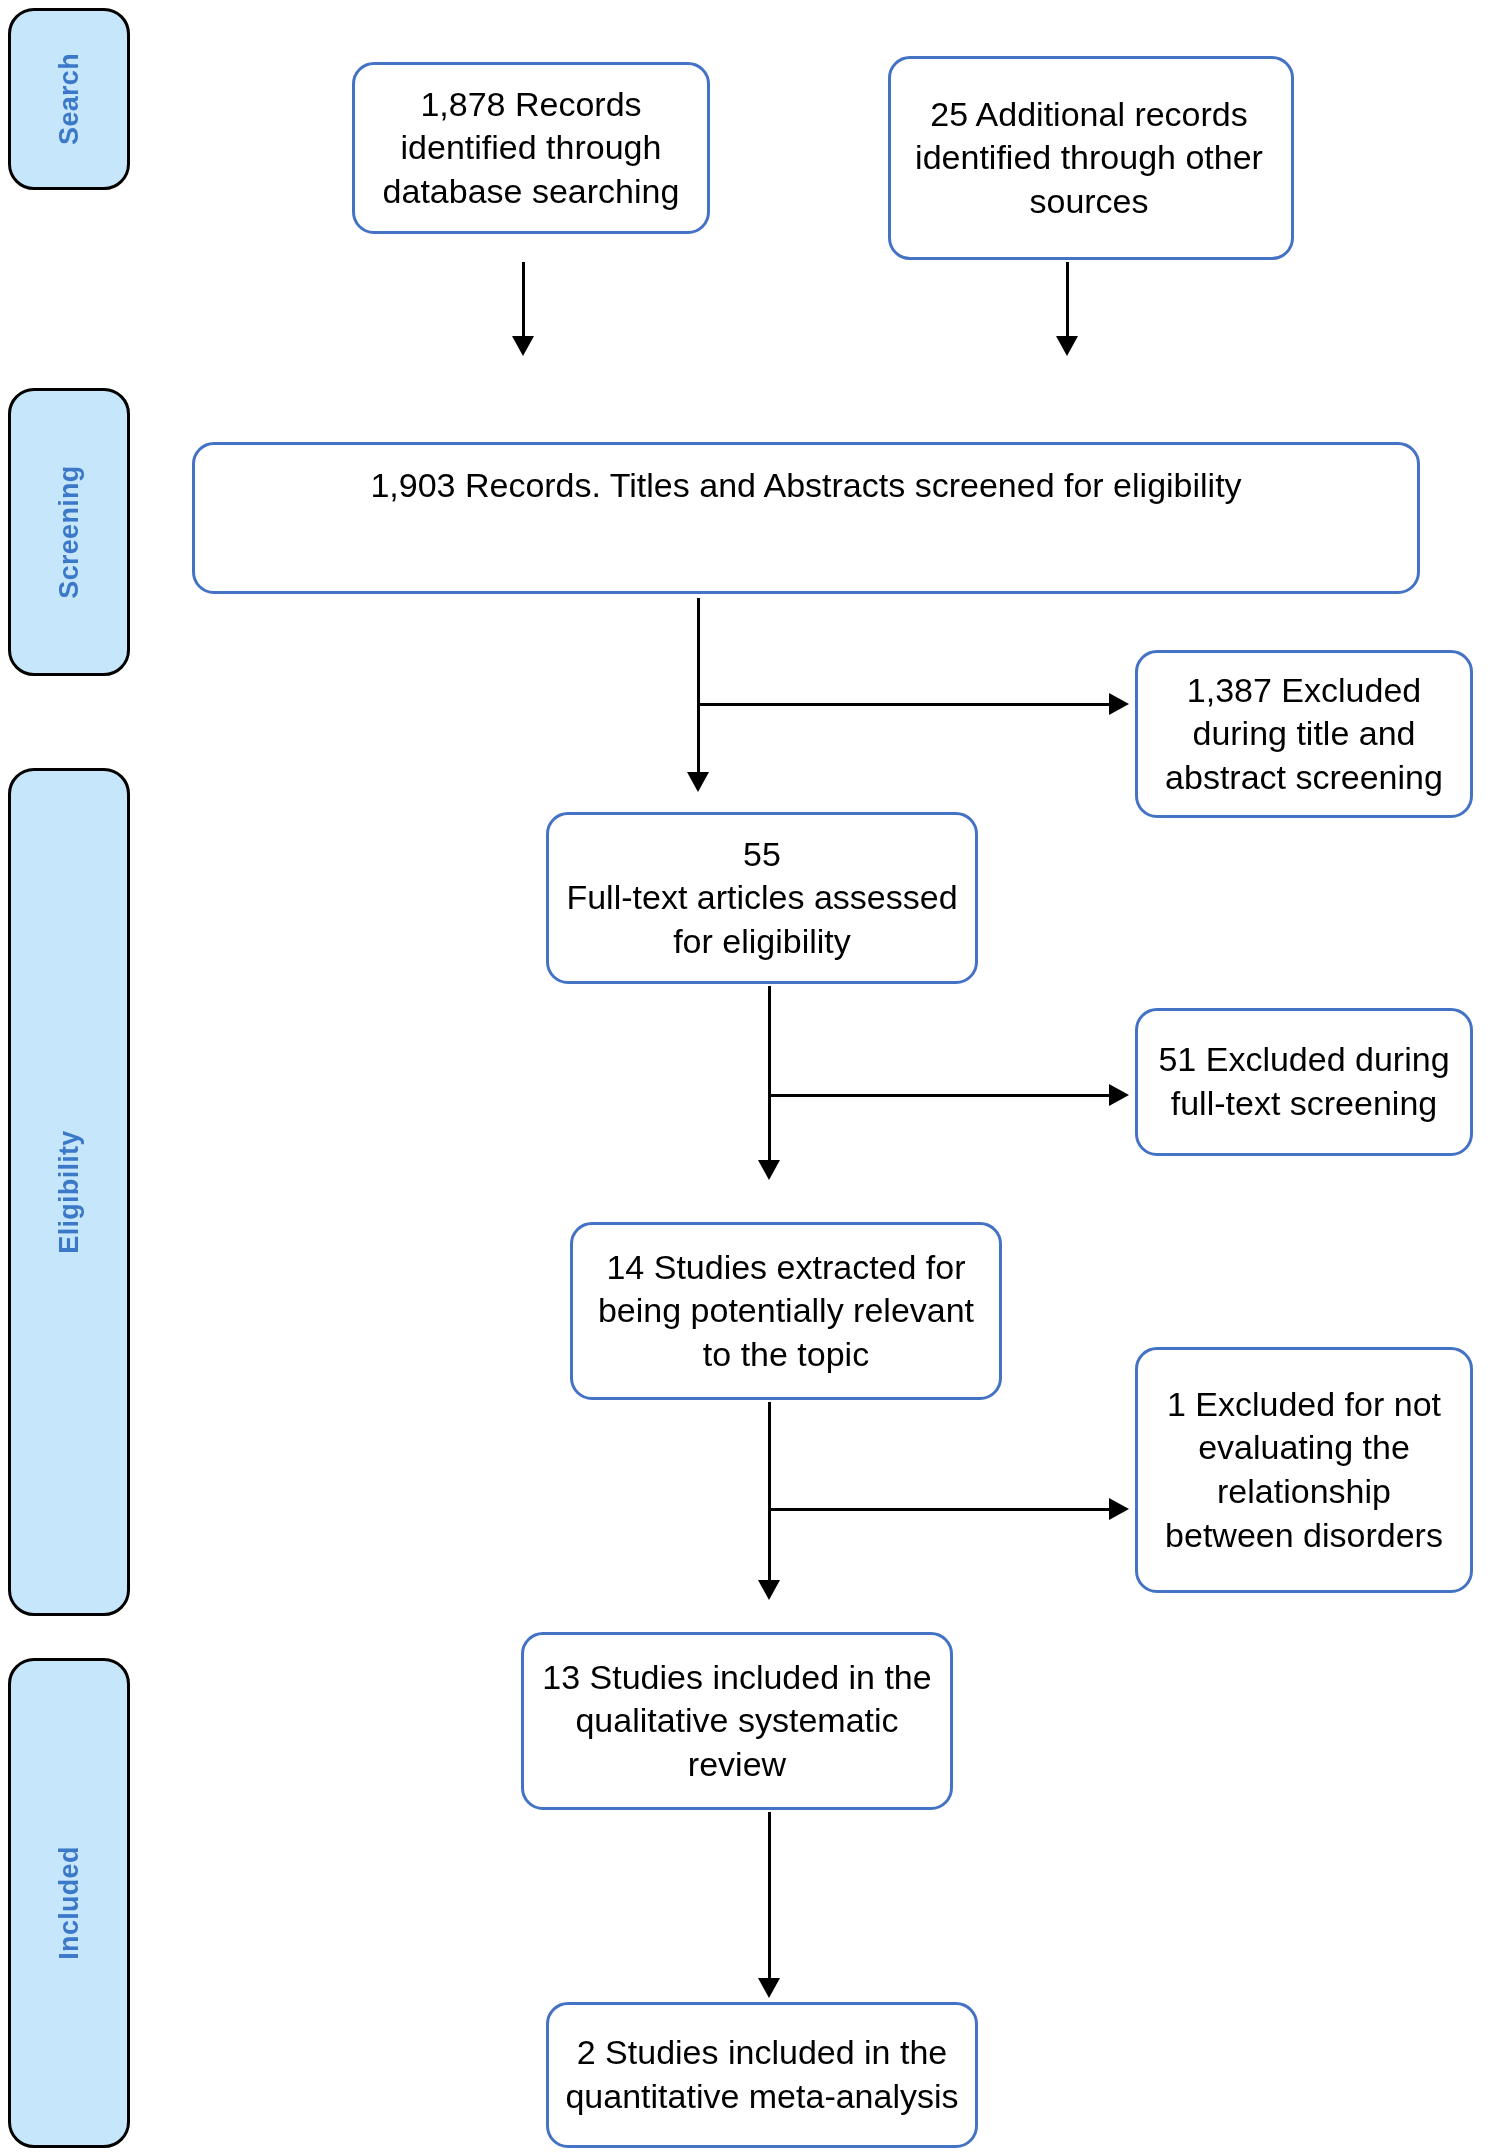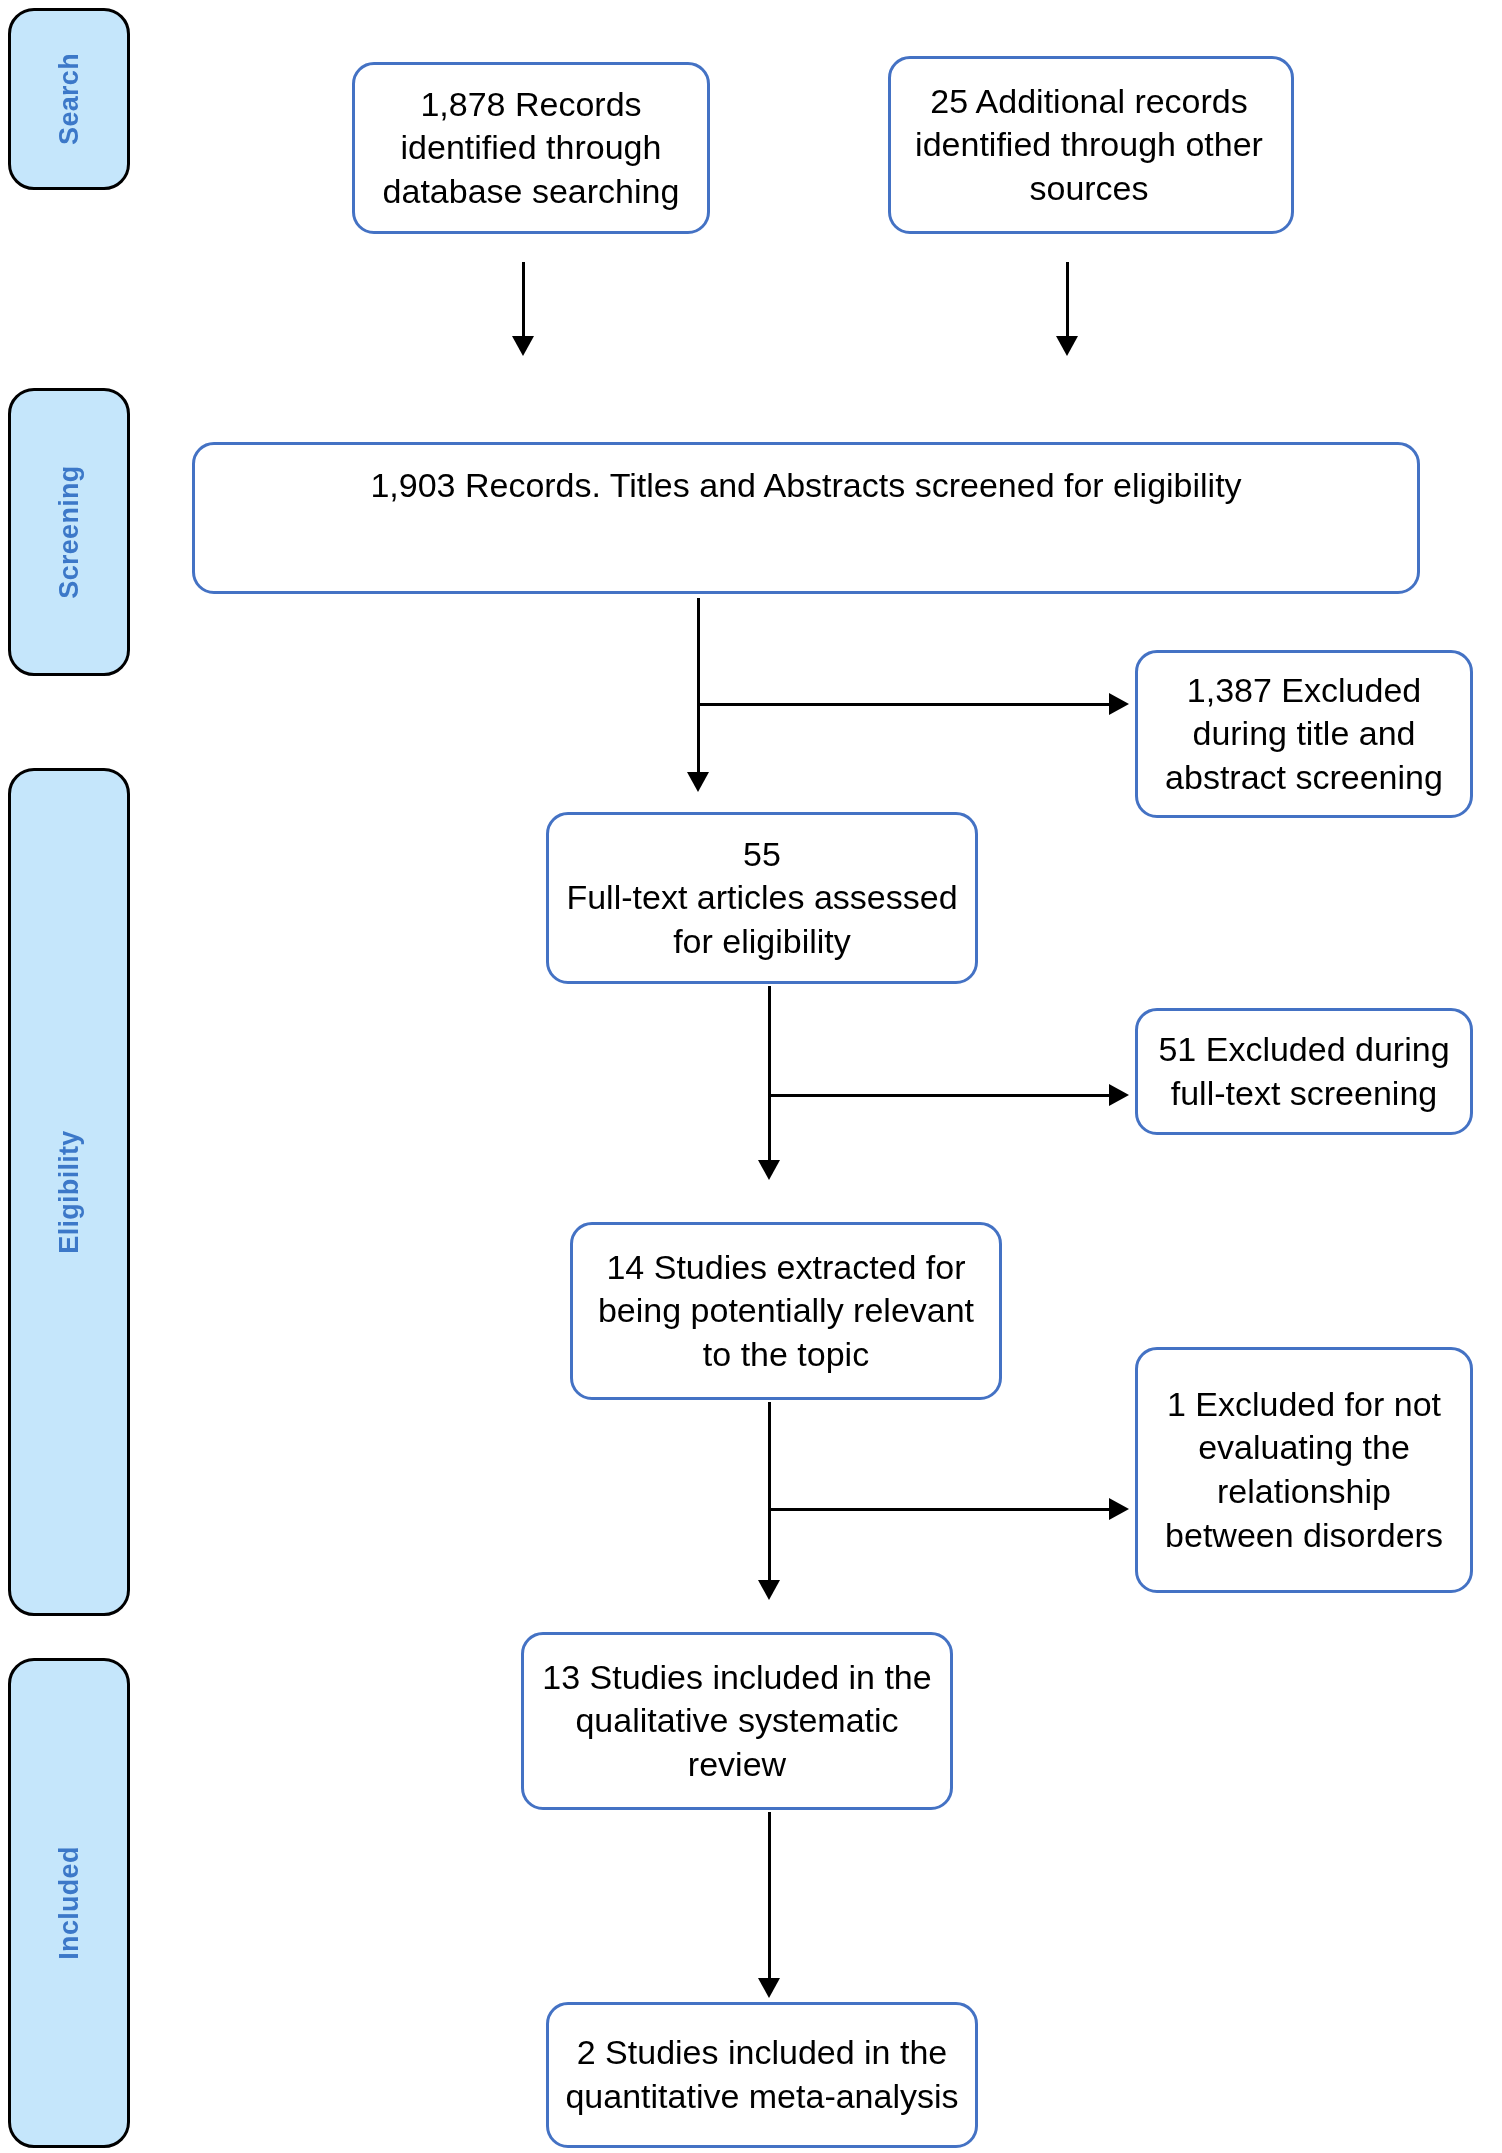--- a/index.html
+++ b/index.html
@@ -106,21 +106,21 @@
   </div>
 
   <div class="stage-bar" style="left:8px; top:1658px; width:122px; height:490px;">
     <span class="stage-label">Included</span>
   </div>
 
   <div class="node" style="left:352px; top:62px; width:358px; height:172px;">1,878 Records
 identified through
 database searching</div>
 
-  <div class="node" style="left:888px; top:56px; width:406px; height:178px;padding-left:8px;">25 Additional records
+  <div class="node" style="left:888px; top:56px; width:406px; height:204px;padding-left:8px;">25 Additional records
 identified through other
 sources</div>
 
   <div class="vline" style="left:522px; top:262px; height:76px;"></div>
   <div class="arrow-down" style="left:512px; top:336px;"></div>
 
   <div class="vline" style="left:1066px; top:262px; height:76px;"></div>
   <div class="arrow-down" style="left:1056px; top:336px;"></div>
 
   <div class="node top-align" style="left:192px; top:442px; width:1228px; height:152px;">1,903 Records. Titles and Abstracts screened for eligibility</div>
@@ -138,21 +138,21 @@
   <div class="node" style="left:546px; top:812px; width:432px; height:172px;">55
 Full-text articles assessed
 for eligibility</div>
 
   <div class="vline" style="left:768px; top:986px; height:176px;"></div>
   <div class="arrow-down" style="left:758px; top:1160px;"></div>
 
   <div class="hline" style="left:768px; top:1094px; width:343px;"></div>
   <div class="arrow-right" style="left:1109px; top:1084px;"></div>
 
-  <div class="node" style="left:1135px; top:1008px; width:338px; height:127px;">51 Excluded during
+  <div class="node" style="left:1135px; top:1008px; width:338px; height:148px;">51 Excluded during
 full-text screening</div>
 
   <div class="node" style="left:546px; top:1222px; width:432px; height:178px;margin-left:24px;">14 Studies extracted for
 being potentially relevant
 to the topic</div>
 
   <div class="vline" style="left:768px; top:1402px; height:180px;"></div>
   <div class="arrow-down" style="left:758px; top:1580px;"></div>
 
   <div class="hline" style="left:768px; top:1508px; width:343px;"></div>

